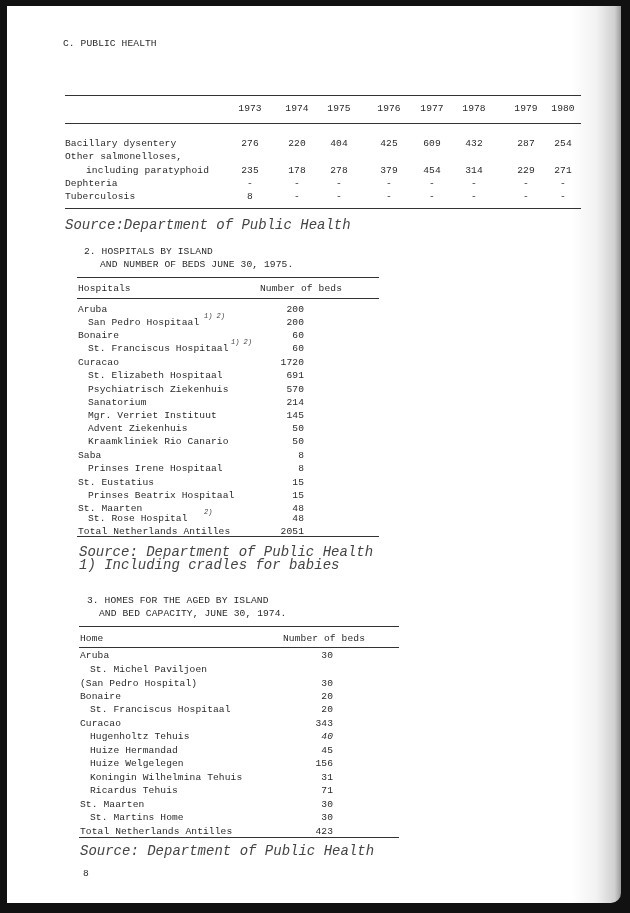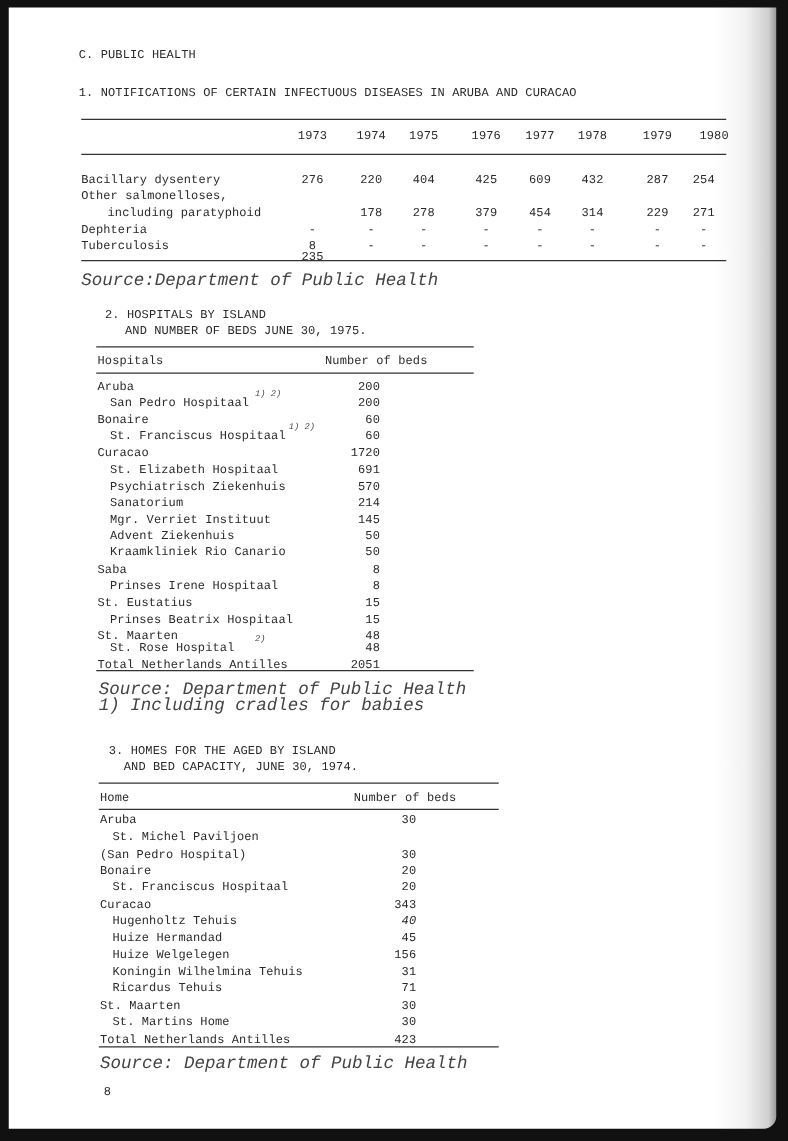--- a/index.html
+++ b/index.html
@@ -21,32 +21,31 @@
     .num { position: absolute; text-align: center; width: 40px; }
     .rnum { position: absolute; text-align: right; width: 40px; }
   </style>
 </head>
 <body>
 
 <div class="page">
 
   <div class="abs t" style="left:56px; top:32px;">C. PUBLIC HEALTH</div>
 
-  <div class="abs t" style="left:56px; top:63px;">1. NOTIFICATIONS OF CERTAIN INFECTUOUS DISEASES IN ARUBA AND CURACAO</div>
   <div class="rule" style="left:58px; top:89px; width:516px;"></div>
 
   <div>
     <div class="num t" style="left:223px; top:97px;">1973</div>
     <div class="num t" style="left:270px; top:97px;">1974</div>
     <div class="num t" style="left:312px; top:97px;">1975</div>
     <div class="num t" style="left:362px; top:97px;">1976</div>
     <div class="num t" style="left:405px; top:97px;">1977</div>
     <div class="num t" style="left:447px; top:97px;">1978</div>
     <div class="num t" style="left:499px; top:97px;">1979</div>
-    <div class="num t" style="left:536px; top:97px;text-align:right;">1980</div>
+    <div class="num t" style="left:536px; top:97px;">1980</div>
   </div>
   <div class="rule" style="left:58px; top:117px; width:516px;"></div>
 
   <div>
     <div class="abs t" style="left:58px; top:132px;">Bacillary dysentery</div>
     <div class="num t" style="left:223px; top:132px;">276</div>
     <div class="num t" style="left:270px; top:132px;">220</div>
     <div class="num t" style="left:312px; top:132px;">404</div>
     <div class="num t" style="left:362px; top:132px;">425</div>
     <div class="num t" style="left:405px; top:132px;">609</div>
@@ -54,21 +53,21 @@
     <div class="num t" style="left:499px; top:132px;">287</div>
     <div class="num t" style="left:536px; top:132px;">254</div>
   </div>
 
   <div>
     <div class="abs t" style="left:58px; top:145px;">Other salmonelloses,</div>
   </div>
 
   <div>
     <div class="abs t" style="left:79px; top:159px;">including paratyphoid</div>
-    <div class="num t" style="left:223px; top:159px;margin-top:35px;">235</div>
+    <div class="num t" style="left:223px; top:159px;">235</div>
     <div class="num t" style="left:270px; top:159px;">178</div>
     <div class="num t" style="left:312px; top:159px;">278</div>
     <div class="num t" style="left:362px; top:159px;">379</div>
     <div class="num t" style="left:405px; top:159px;">454</div>
     <div class="num t" style="left:447px; top:159px;">314</div>
     <div class="num t" style="left:499px; top:159px;">229</div>
     <div class="num t" style="left:536px; top:159px;">271</div>
   </div>
 
   <div>

